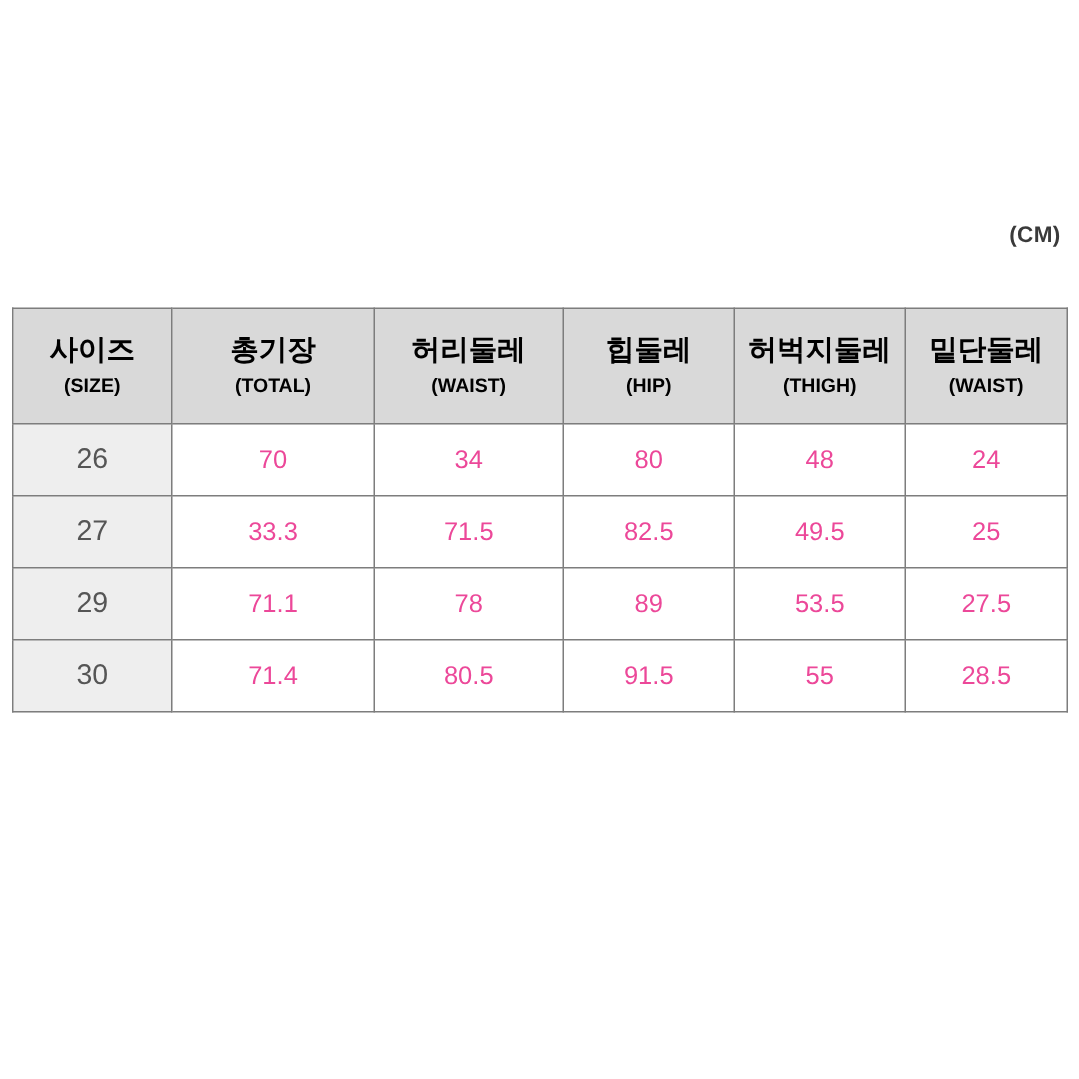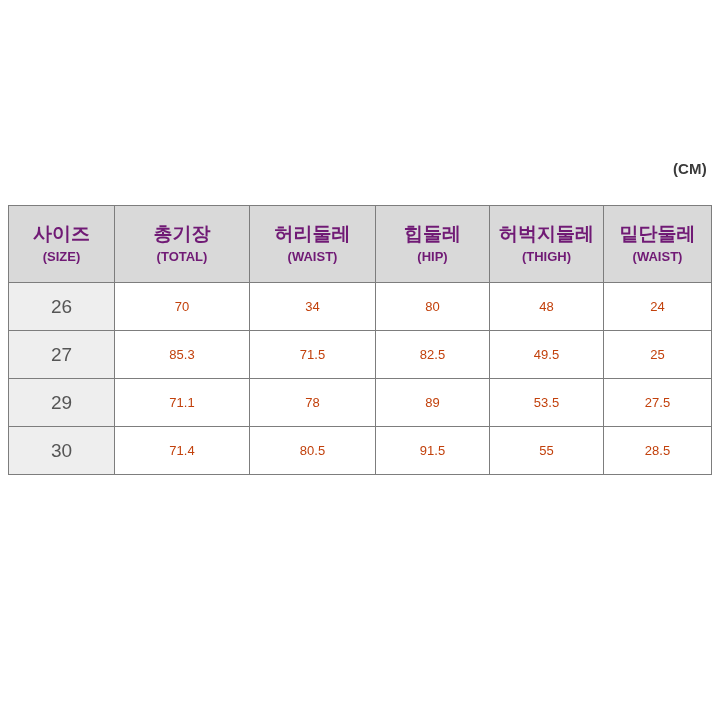--- a/index.html
+++ b/index.html
@@ -15,21 +15,21 @@
     overflow: hidden;
   }
   .page {
     position: relative;
     width: 719px;
     height: 719px;
     box-sizing: border-box;
   }
   .unit-note {
     position: absolute;
-    top: 160px;
+    top: 148px;
     right: 12px;
     font-size: 15px;
     font-weight: bold;
     color: #3a3a3a;
     letter-spacing: 0.2px;
   }
   .size-table {
     position: absolute;
     left: 8px;
     top: 205px;
@@ -40,42 +40,42 @@
   .size-table th,
   .size-table td {
     border: 1px solid #7d7d7d;
     text-align: center;
     vertical-align: middle;
     padding: 0;
   }
   .size-table thead th {
     background: #d9d9d9;
     height: 76px;
-    color: #701a75;
+    color: #000000;
   }
   .size-table thead th .kr {
     display: block;
     font-size: 19px;
     font-weight: bold;
     line-height: 1.2;
     margin-bottom: 4px;
   }
   .size-table thead th .en {
     display: block;
     font-size: 13px;
     font-weight: bold;
     line-height: 1.1;
   }
   .size-table tbody tr {
     height: 48px;
   }
   .size-table tbody td {
     background: #ffffff;
-    font-size: 13px;
-    color: #c2410c;
+    font-size: 17px;
+    color: #ec4899;
   }
   .size-table tbody td.sizecell {
     background: #eeeeee;
     font-size: 19px;
     color: #555555;
   }
   
   col.c0 { width: 106px; }
   col.c1 { width: 135px; }
   col.c2 { width: 126px; }
@@ -131,21 +131,21 @@
       <tr>
         <td class="sizecell">26</td>
         <td>70</td>
         <td>34</td>
         <td>80</td>
         <td>48</td>
         <td>24</td>
       </tr>
       <tr>
         <td class="sizecell">27</td>
-        <td>85.3</td>
+        <td>33.3</td>
         <td>71.5</td>
         <td>82.5</td>
         <td>49.5</td>
         <td>25</td>
       </tr>
       <tr>
         <td class="sizecell">29</td>
         <td>71.1</td>
         <td>78</td>
         <td>89</td>

